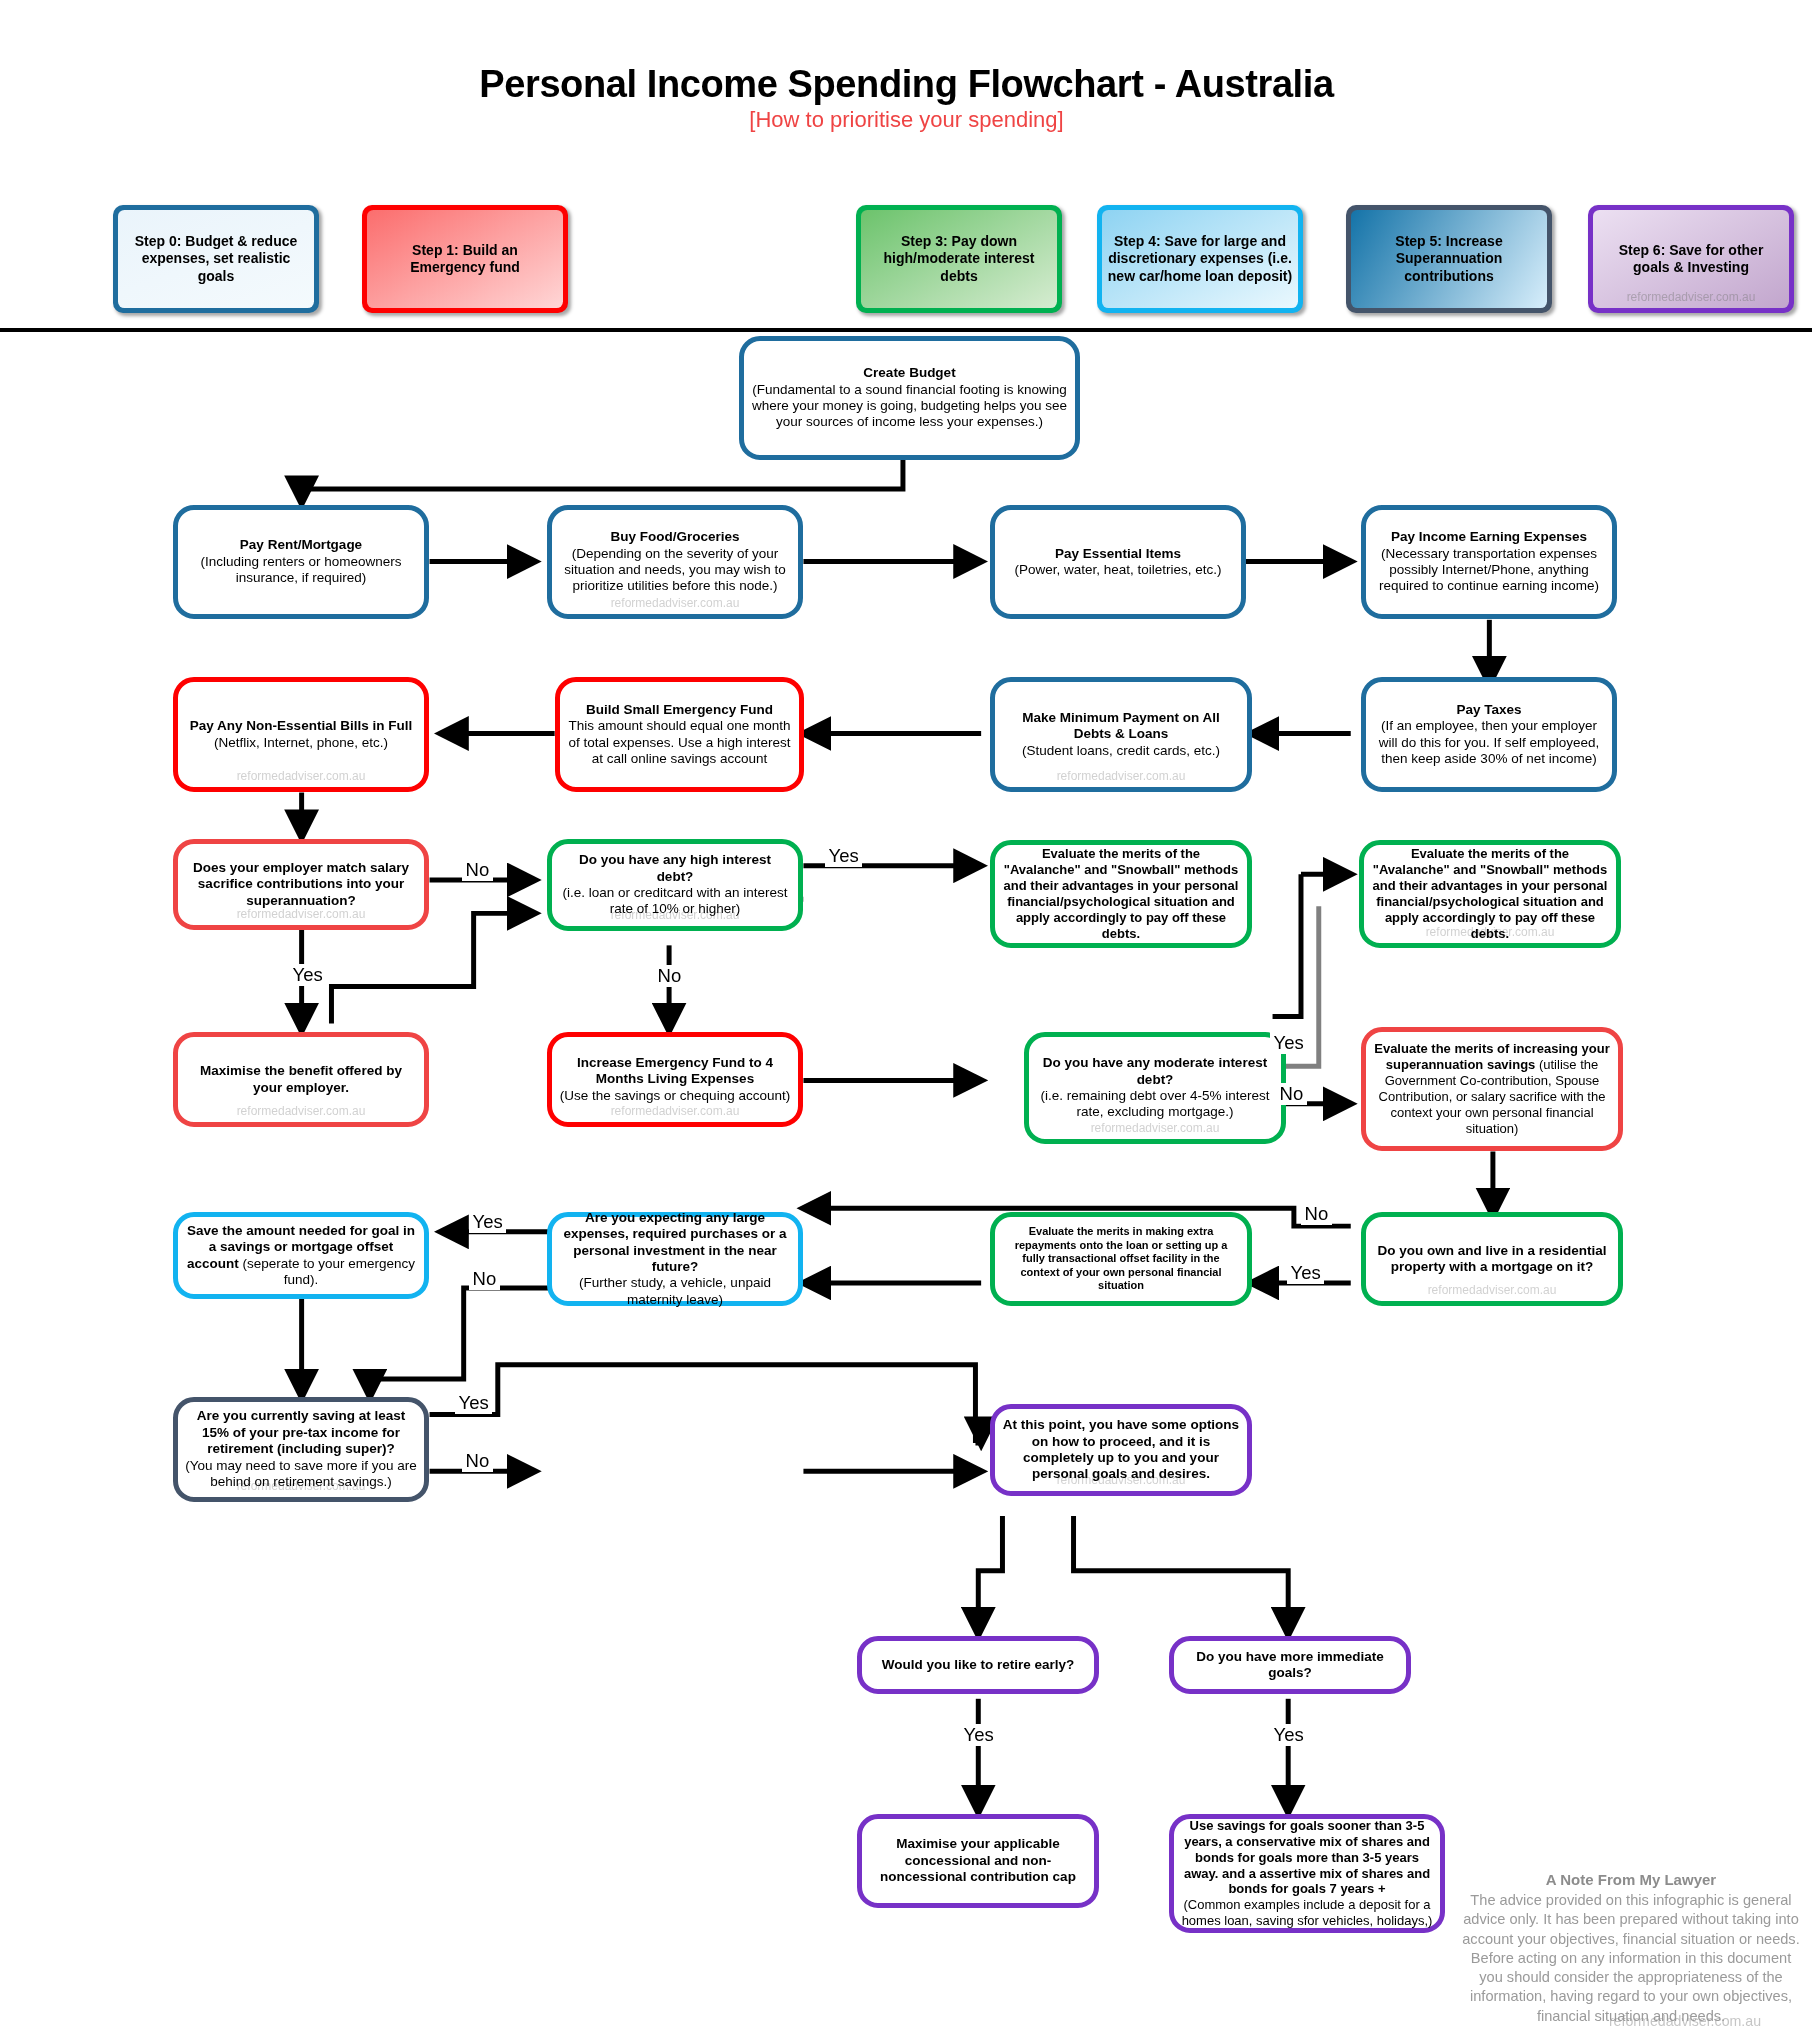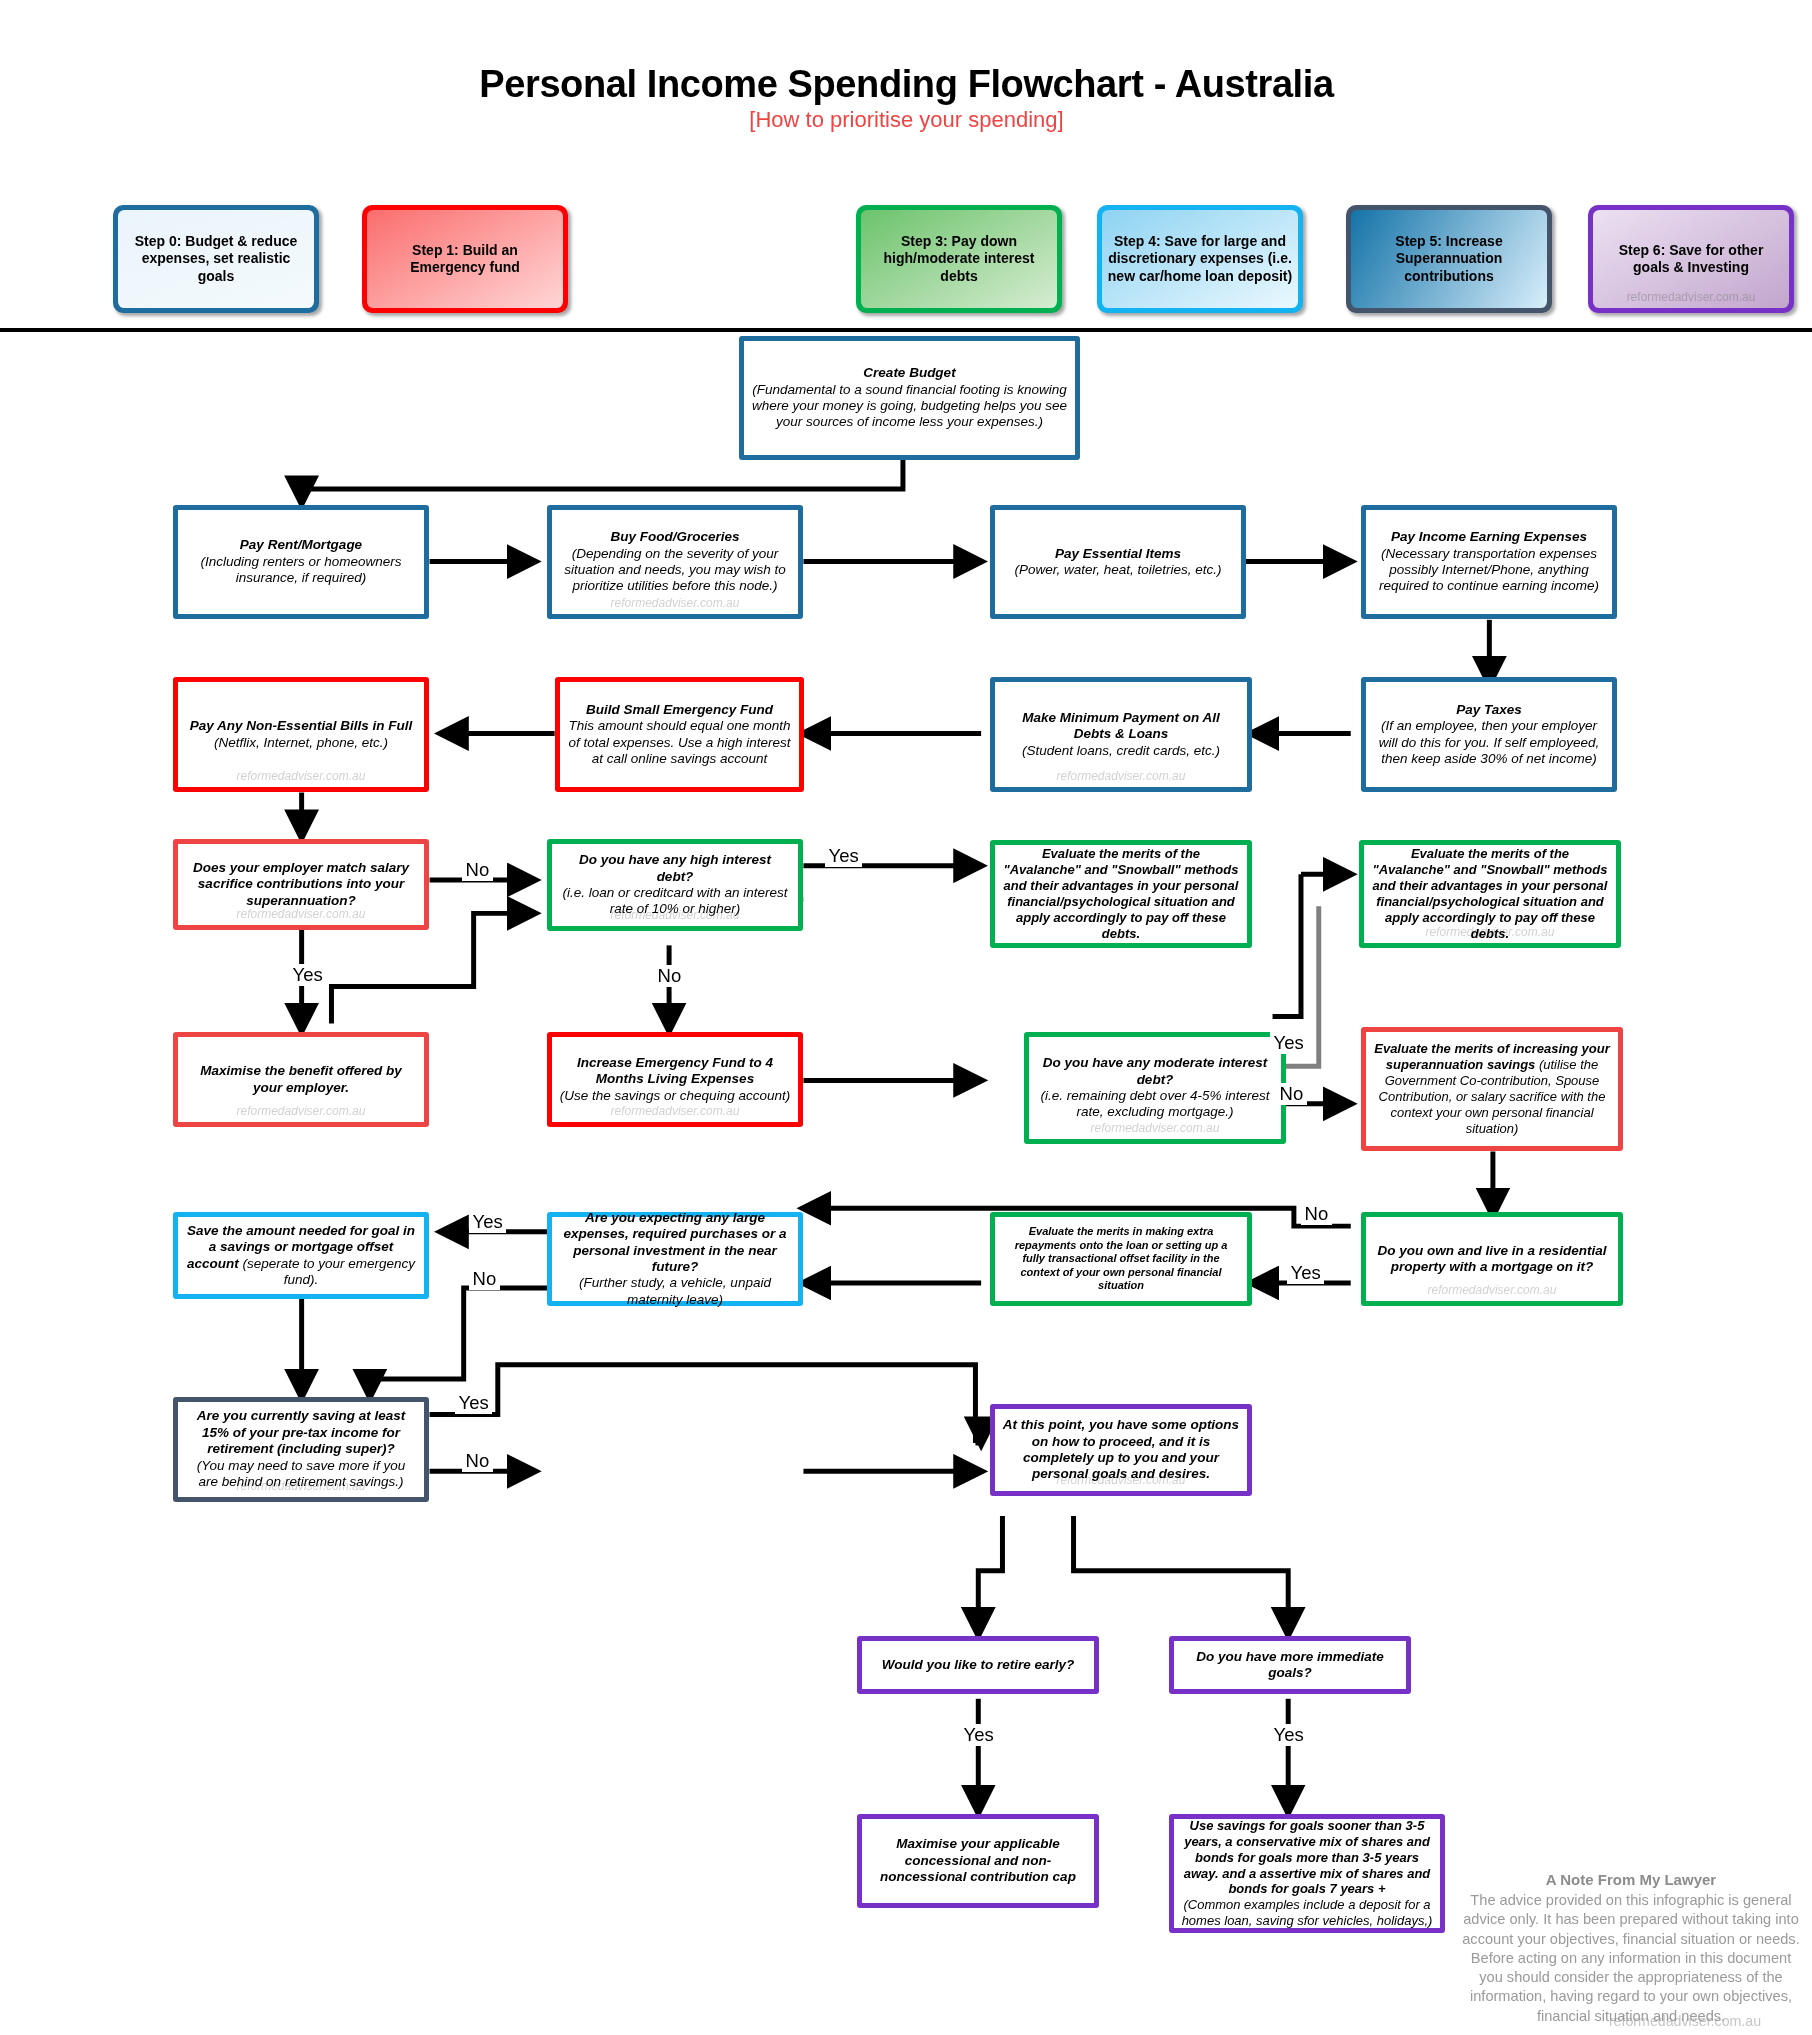--- a/index.html
+++ b/index.html
@@ -46,27 +46,26 @@
   #divider-line {
     position:absolute; top:328px; left:0; width:1813px; height:3.6px;
     background:#000;
   }
 
   
   #flow { position:absolute; top:0; left:0; width:1813px; height:2035px; }
   #edges { position:absolute; top:0; left:0; width:1813px; height:2035px; }
 
   .node {
-    position:absolute; border-radius:3px;
+    position:absolute; border-radius:21px;
     background:#ffffff;
     display:flex; align-items:center; justify-content:center;
     text-align:center; color:#000; line-height:1.22;
     font-size:13.5px; padding:4.3px 7.1px;
     z-index:5;
-    font-style:italic;
   }
   .node .txt { width:100%; position:relative; z-index:2; }
   .node .wm {
     position:absolute; left:0; width:100%; bottom:3.6px;
     font-size:12px; color:rgba(140,140,140,.40); font-weight:normal;
     z-index:1; pointer-events:none;
   }
   .t-bold { font-weight:bold; display:block; }
   .t-reg  { font-weight:normal; display:block; }
 

